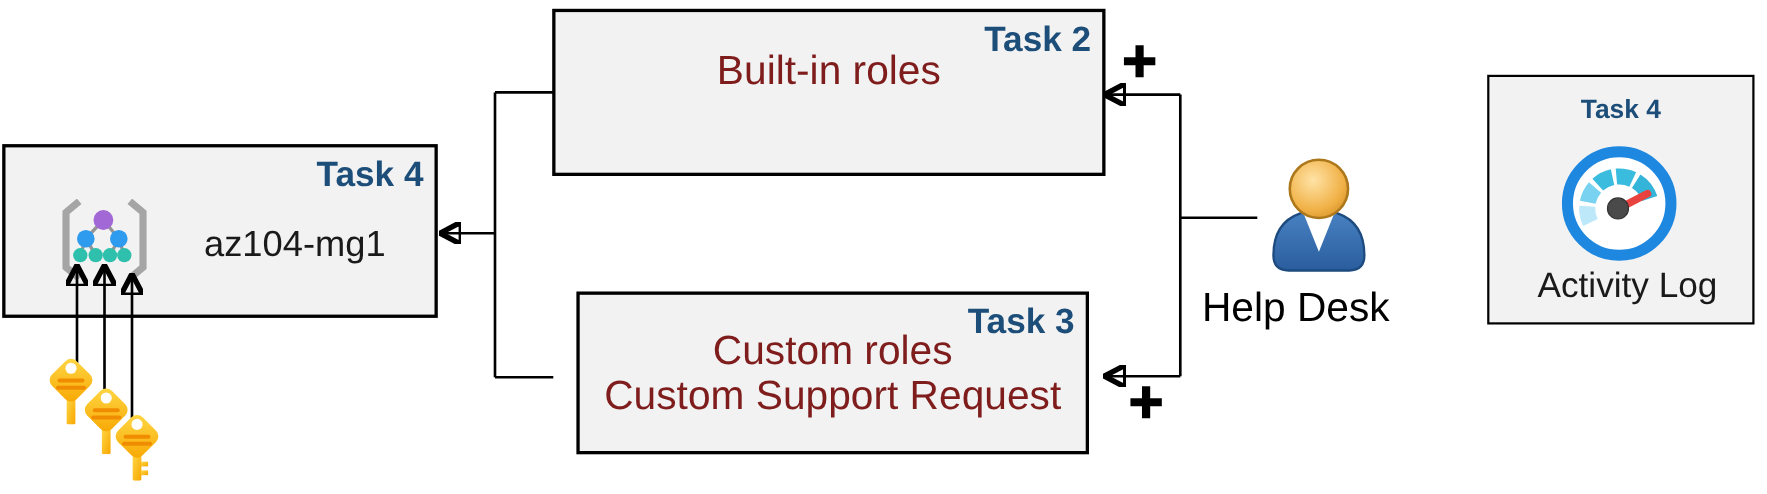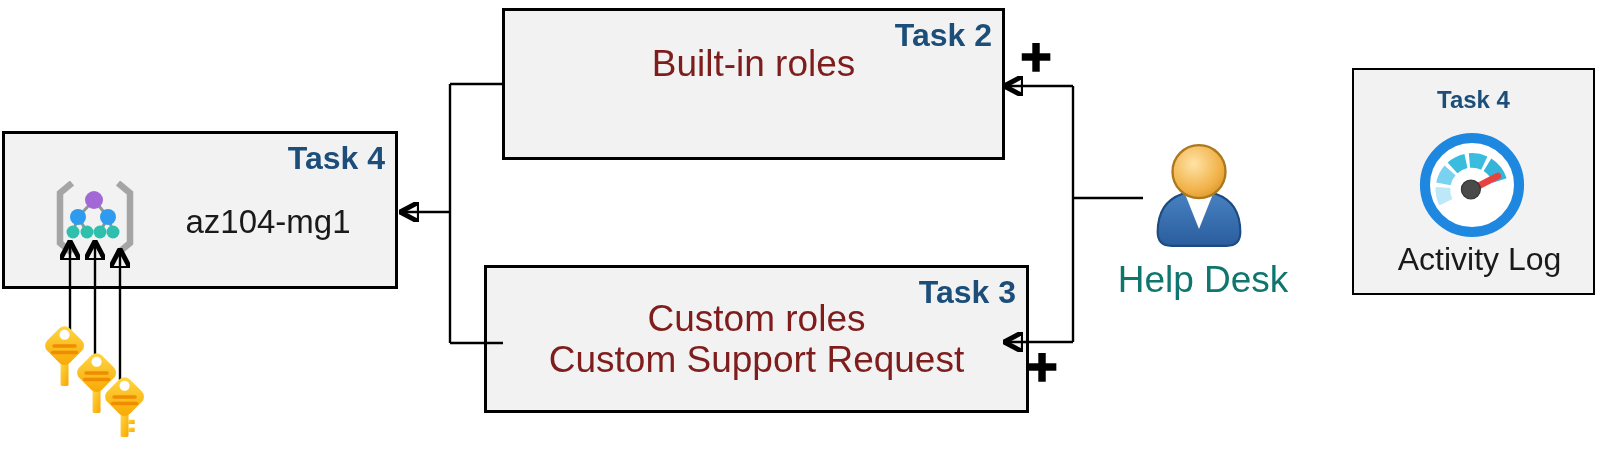--- a/index.html
+++ b/index.html
@@ -6,21 +6,21 @@
   .canvas{
     position:relative;width:1606px;height:449px;background:#ffffff;
     overflow:hidden;font-family:"Liberation Sans",sans-serif;
   }
   .box{
     position:absolute;background:#F2F2F2;border:3px solid #000;
     box-sizing:border-box;z-index:1;
   }
   .box-task1{left:2px;top:131px;width:396px;height:158px;}
   .box-task2{left:502px;top:8px;width:503px;height:152px;}
-  .box-task3{left:484px;top:265px;width:545px;height:148px;}
+  .box-task3{left:524px;top:265px;width:466px;height:148px;}
   .box-task4{left:1352px;top:68px;width:243px;height:227px;border-width:2px;}
   .task-label{
     position:absolute;top:6px;right:10px;color:#1C4E79;font-weight:bold;
     font-size:32px;line-height:36px;white-space:nowrap;
   }
   .task-label-center{position:absolute;top:12px;left:0;right:0;text-align:center;
     color:#1C4E79;font-weight:bold;font-size:24px;line-height:36px;}
   .box-lines{position:absolute;left:0;right:0;text-align:center;color:#7f1d1d;
     font-size:37px;line-height:41px;}
   .box-task2 .box-lines{top:32px;}
@@ -36,22 +36,22 @@
     font-size:32px;line-height:44px;color:#1A1A1A;white-space:nowrap;padding-left:12px;
   }
   .overlay{position:absolute;left:0;top:0;z-index:3;pointer-events:none;}
   .overlay path{stroke:#000;stroke-width:2.4;fill:none;}
   .key{position:absolute;z-index:4;}
   .key-1{left:42px;top:324px;}
   .key-2{left:74px;top:351px;}
   .key-3{left:102px;top:375px;}
   .user-icon{position:absolute;left:1146px;top:142px;z-index:2;}
   .help-desk-label{
-    position:absolute;left:1103px;top:258px;width:200px;text-align:center;
-    font-size:37px;line-height:43px;color:#0f766e;z-index:2;white-space:nowrap;
+    position:absolute;left:1078px;top:258px;width:200px;text-align:center;
+    font-size:37px;line-height:43px;color:#000000;z-index:2;white-space:nowrap;
   }
   .plus{
     position:absolute;width:56px;text-align:center;color:#000;z-index:5;
     font-size:54px;line-height:60px;font-weight:bold;-webkit-text-stroke:1.5px #000;
   }
   .plus-top{left:1008px;top:26px;}
   .plus-bottom{left:1014px;top:336px;}
 </style>
 </head>
 <body>

